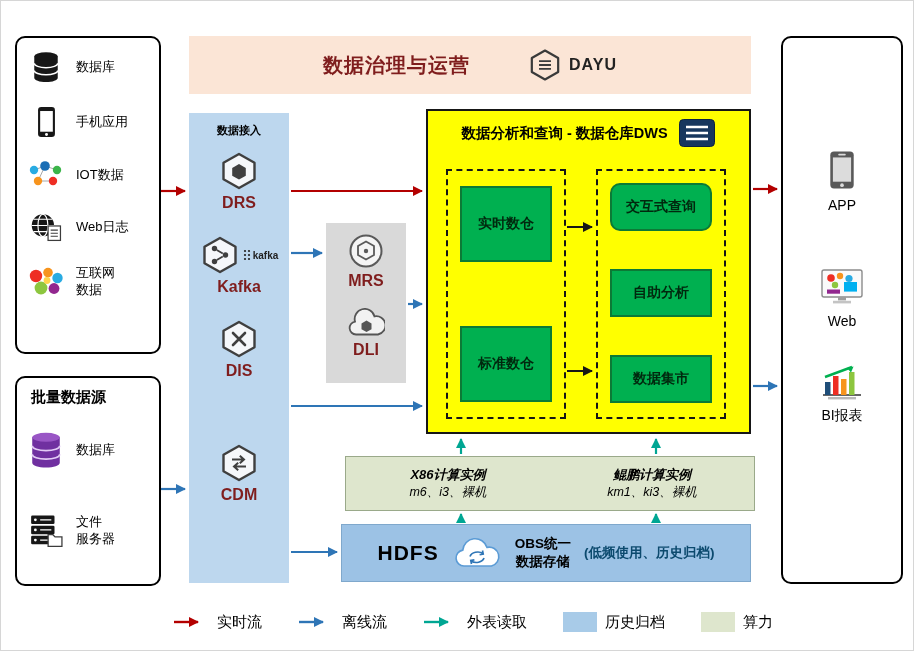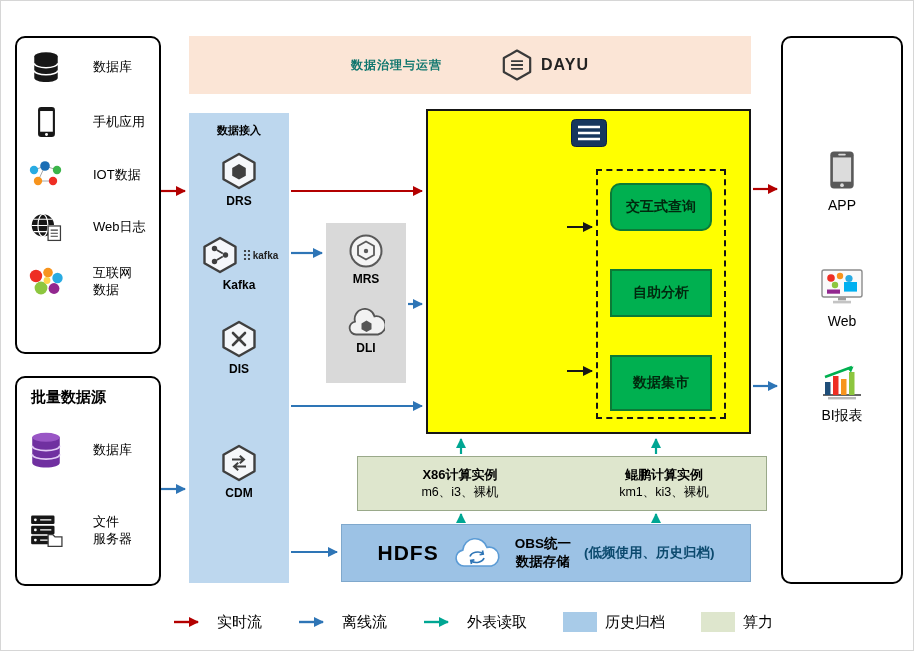--- a/index.html
+++ b/index.html
@@ -3,65 +3,65 @@
 <meta charset="utf-8">
 <style>
   * { box-sizing:border-box; margin:0; padding:0; }
   body { font-family:"Liberation Sans","DejaVu Sans",sans-serif; background:#fff; }
   .stage { position:relative; width:914px; height:651px; background:#fff; border:1px solid #d6d6d6; overflow:hidden; }
   svg { display:block; }
   .connectors { position:absolute; left:0; top:0; z-index:6; pointer-events:none; }
 
   
   .banner { position:absolute; left:188px; top:35px; width:562px; height:58px; background:#fbe5d6; display:flex; align-items:center; justify-content:center; gap:58px; z-index:2; }
-  .banner-title { font-weight:bold; font-size:12px; color:#0f766e; letter-spacing:1px; }
+  .banner-title { font-weight:bold; font-size:20px; color:#7f1d1d; letter-spacing:1px; }
   .brand { display:flex; align-items:center; gap:7px; }
   .brand-name { font-weight:bold; font-size:16px; color:#222; letter-spacing:1px; }
 
   
   .panel { position:absolute; background:#fff; border:2px solid #000; border-radius:10px; z-index:2; }
   .rt-src { left:14px; top:35px; width:146px; height:318px; }
   .bt-src { left:14px; top:375px; width:146px; height:210px; }
   .apps   { left:780px; top:35px; width:122px; height:548px; }
   .box-title { font-weight:bold; font-size:15px; color:#000; padding:10px 0 0 14px; }
   .apps .box-title { text-align:center; padding-left:0; }
 
   .src-list { display:flex; flex-direction:column; justify-content:space-around; height:calc(100% - 34px); padding:2px 4px 8px 8px; }
-  .src-item { display:flex; align-items:center; gap:26px; }
+  .src-item { display:flex; align-items:center; gap:9px; }
   .src-item .ic { width:42px; flex:0 0 42px; display:flex; justify-content:center; }
   .src-item .lbl { font-size:13px; color:#000; white-space:pre-line; line-height:1.3; }
 
   
   .ingest { position:absolute; left:188px; top:112px; width:100px; height:470px; background:#bdd7ee; z-index:2; }
   .ingest-title { text-align:center; font-weight:bold; font-size:11px; padding-top:10px; color:#000; }
   .ing-item { position:absolute; width:100%; display:flex; flex-direction:column; align-items:center; gap:3px; }
-  .ing-label { font-weight:bold; font-size:12px; color:#000000; }
+  .ing-label { font-weight:bold; font-size:16px; color:#7f1d1d; }
   .ing-drs { top:38px; } .ing-kafka { top:122px; } .ing-dis { top:206px; } .ing-cdm { top:330px; }
   .kafka-row { display:flex; align-items:center; gap:3px; }
   .kafka-word { display:flex; align-items:center; gap:2px; font-weight:bold; font-size:10px; color:#222; }
 
   
   .gray-box { position:absolute; left:325px; top:222px; width:80px; height:160px; background:#d9d9d9; z-index:2; }
   .g-mrs { top:10px; } .g-dli { top:85px; }
 
   
   .dws { position:absolute; left:425px; top:108px; width:325px; height:325px; background:#ffff00; border:2px solid #161616; z-index:2; }
   .dws-title { display:flex; align-items:center; justify-content:center; gap:10px; padding-top:7px; font-weight:bold; font-size:14.5px; color:#000; }
   .dash-box { position:absolute; border:2px dashed #161616; }
   .dash-left { left:18px; top:58px; width:120px; height:250px; }
   .dash-right { left:168px; top:58px; width:130px; height:250px; }
   .gbox { position:absolute; background:#00b050; border:2px solid #0c7a36; display:flex; align-items:center; justify-content:center; font-weight:bold; font-size:14px; color:#00280e; text-align:center; }
   .wh-1 { left:12px; top:15px; width:92px; height:76px; }
   .wh-2 { left:12px; bottom:15px; width:92px; height:76px; }
   .sv-1 { left:12px; top:12px; width:102px; height:48px;border-radius:10px; }
   .sv-2 { left:12px; top:98px; width:102px; height:48px; }
-  .sv-3 { left:12px; top:184px; width:102px; height:56px; }
-
-  
-  .compute { position:absolute; left:356px; top:455px; width:410px; height:55px; background:#dee6cd; border:1px solid #9aa98a; display:flex; z-index:2; }
+  .sv-3 { left:12px; top:184px; width:102px; height:48px; }
+
+  
+  .compute { position:absolute; left:344px; top:455px; width:410px; height:55px; background:#dee6cd; border:1px solid #9aa98a; display:flex; z-index:2;font-style:italic; }
   .compute-half { flex:1; display:flex; flex-direction:column; align-items:center; justify-content:center; line-height:1.3; }
   .compute-title { font-weight:bold; font-size:13px; color:#000; }
   .compute-models { font-size:12.5px; color:#000; }
 
   
   .hdfs { position:absolute; left:340px; top:523px; width:410px; height:58px; background:#9cc2e5; border:1px solid #7fa8cc; display:flex; align-items:center; justify-content:center; gap:13px; z-index:2; }
   .hdfs-label { font-weight:bold; font-size:21px; color:#000; letter-spacing:1px; }
   .obs-title { font-weight:bold; font-size:13.5px; color:#000; white-space:pre-line; text-align:center; line-height:1.3; }
   .obs-note { font-size:13.5px; font-weight:bold; color:#0c4a6e; }
 
@@ -303,24 +303,29 @@
           <path d="M9 26.5a6.5 6.5 0 01-1-12.9A10 10 0 0127.5 8.4 6.3 6.3 0 0131 26.5z" fill="#f2f2f2" stroke="#555" stroke-width="1.8"></path>
           <path d="M19.5 12.5l5 2.9v5.8l-5 2.9-5-2.9v-5.8z" fill="#555"></path>
         </svg>
       </span>
       <span class="ing-label">DLI</span>
     </div>
   </div>
 
   <div class="dws">
     <div class="dws-title">
+      <span>数据分析和查询 - 数据仓库DWS</span>
       <svg width="38" height="30" viewBox="0 0 38 30">
         <rect x="1.5" y="1.5" width="35" height="27" rx="4" fill="#17375e" stroke="#0d2340"></rect>
         <path d="M8 9h22M8 15h22M8 21h22" stroke="#fff" stroke-width="2.4"></path>
       </svg>
+    </div>
+    <div class="dash-box dash-left">
+      <div class="gbox wh-1">实时数仓</div>
+      <div class="gbox wh-2">标准数仓</div>
     </div>
     <div class="dash-box dash-right">
       <div class="gbox sv-1">交互式查询</div>
       <div class="gbox sv-2">自助分析</div>
       <div class="gbox sv-3">数据集市</div>
     </div>
   </div>
 
   <div class="compute">
     <div class="compute-half">

